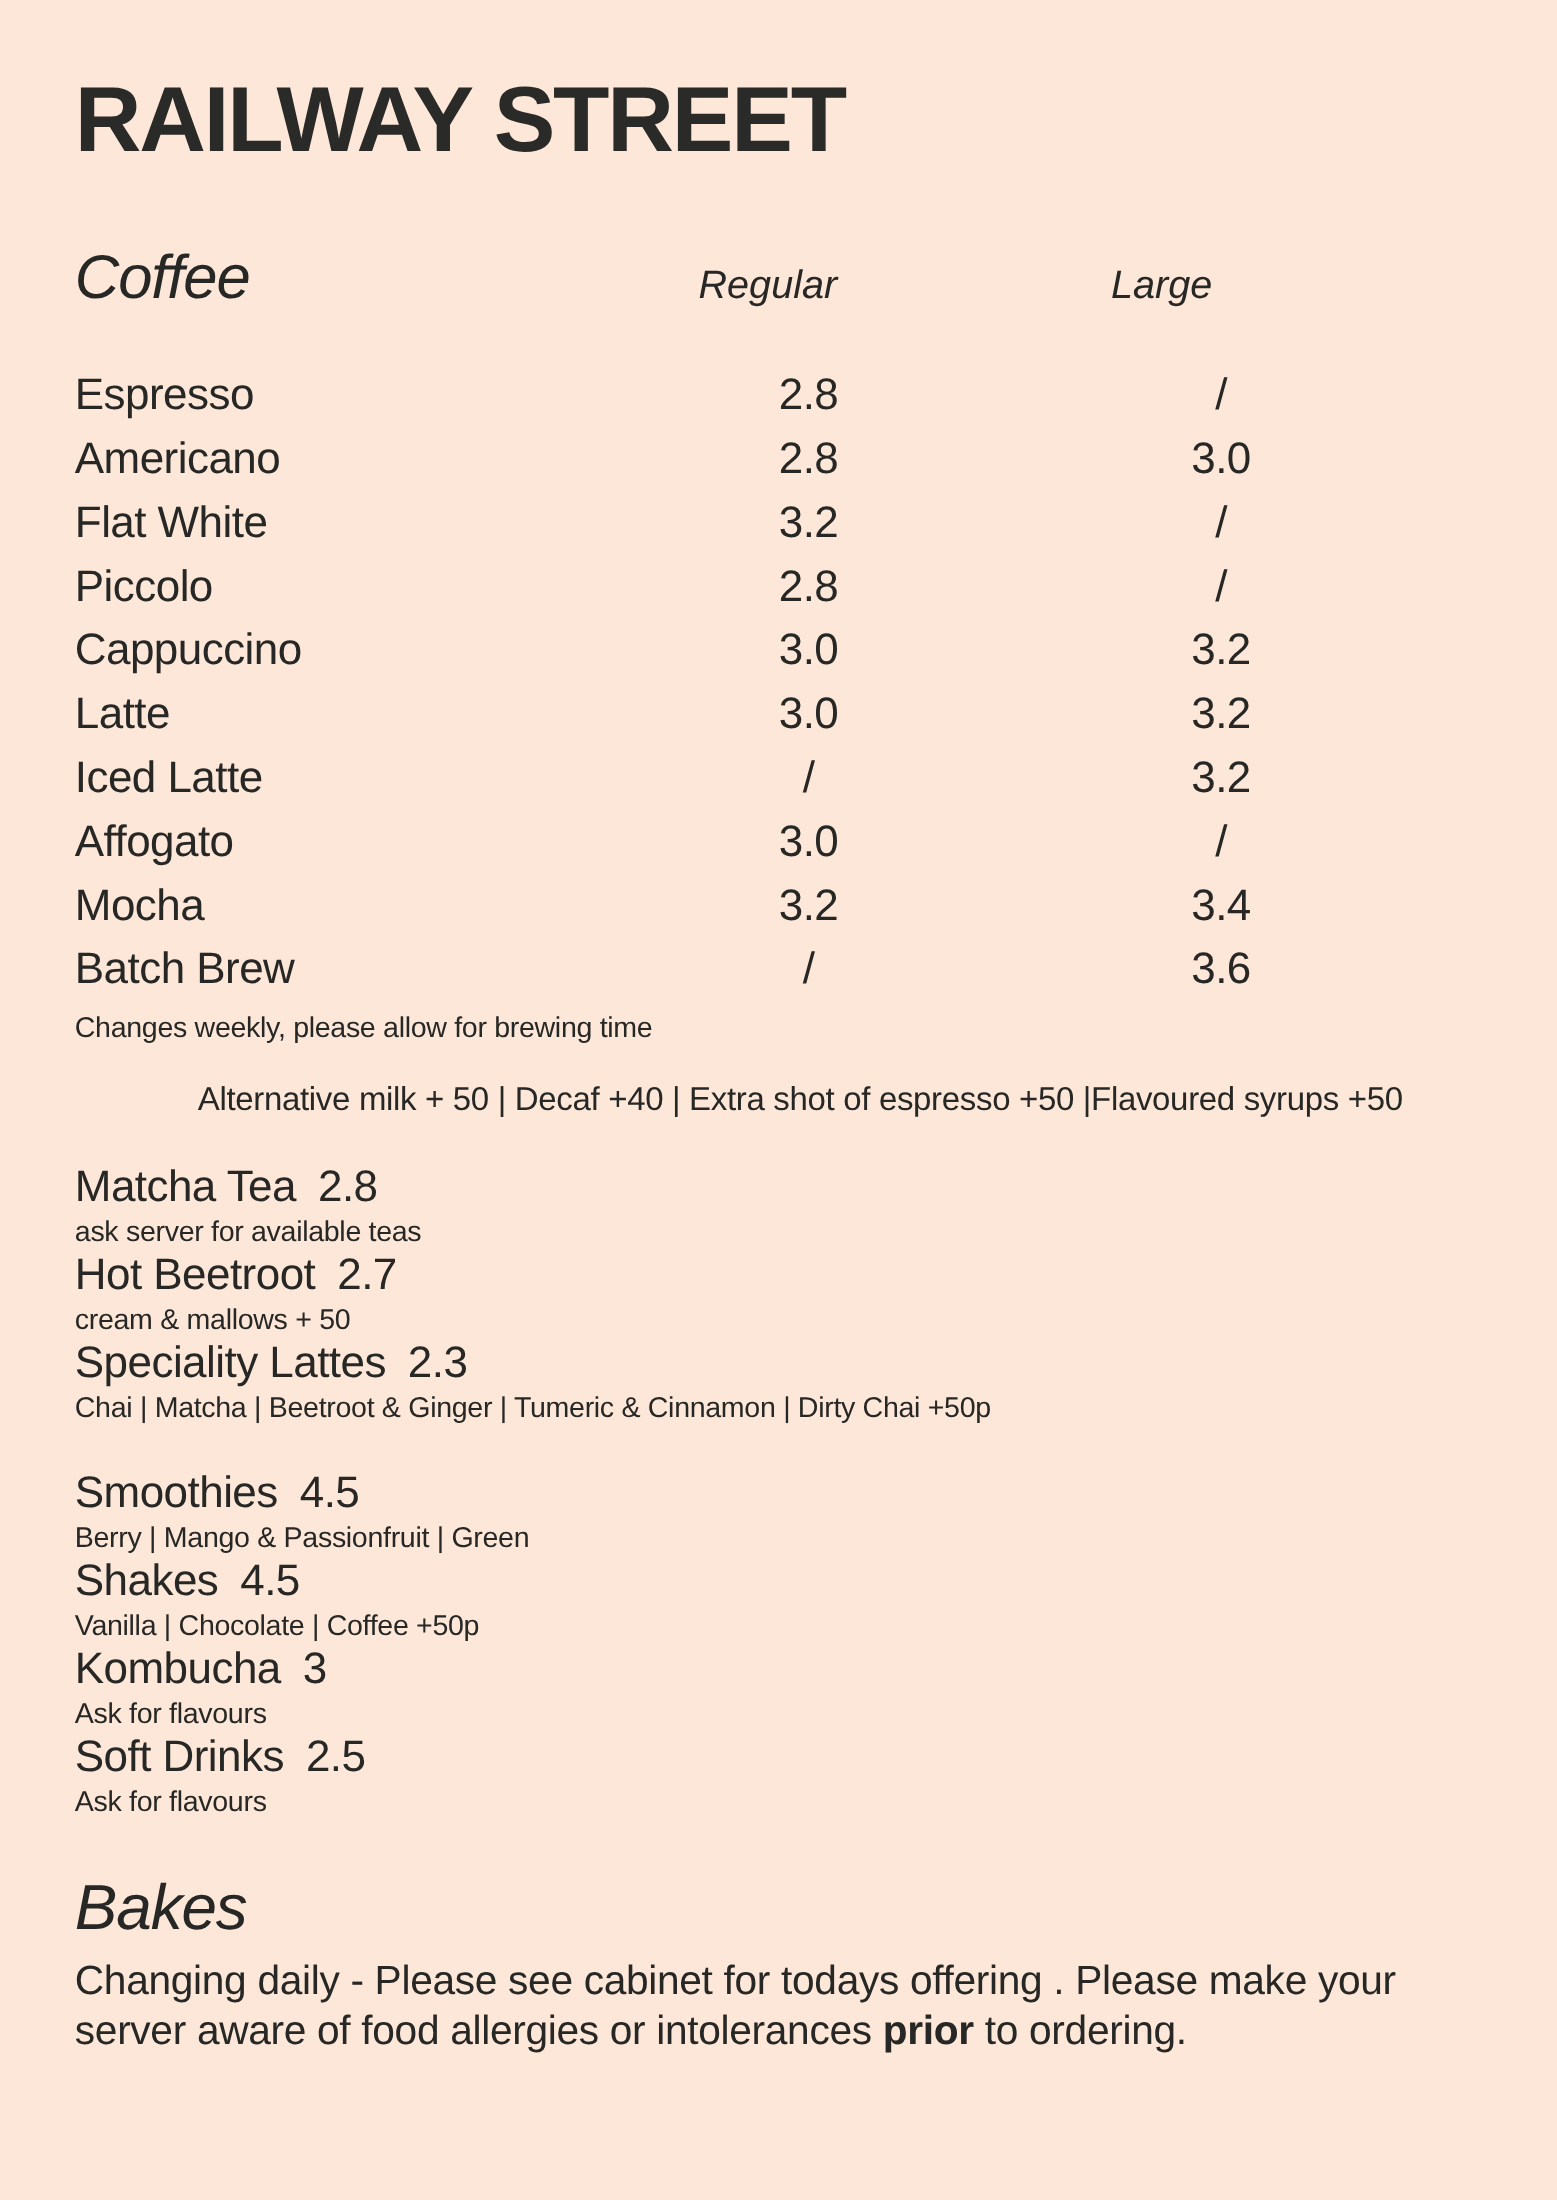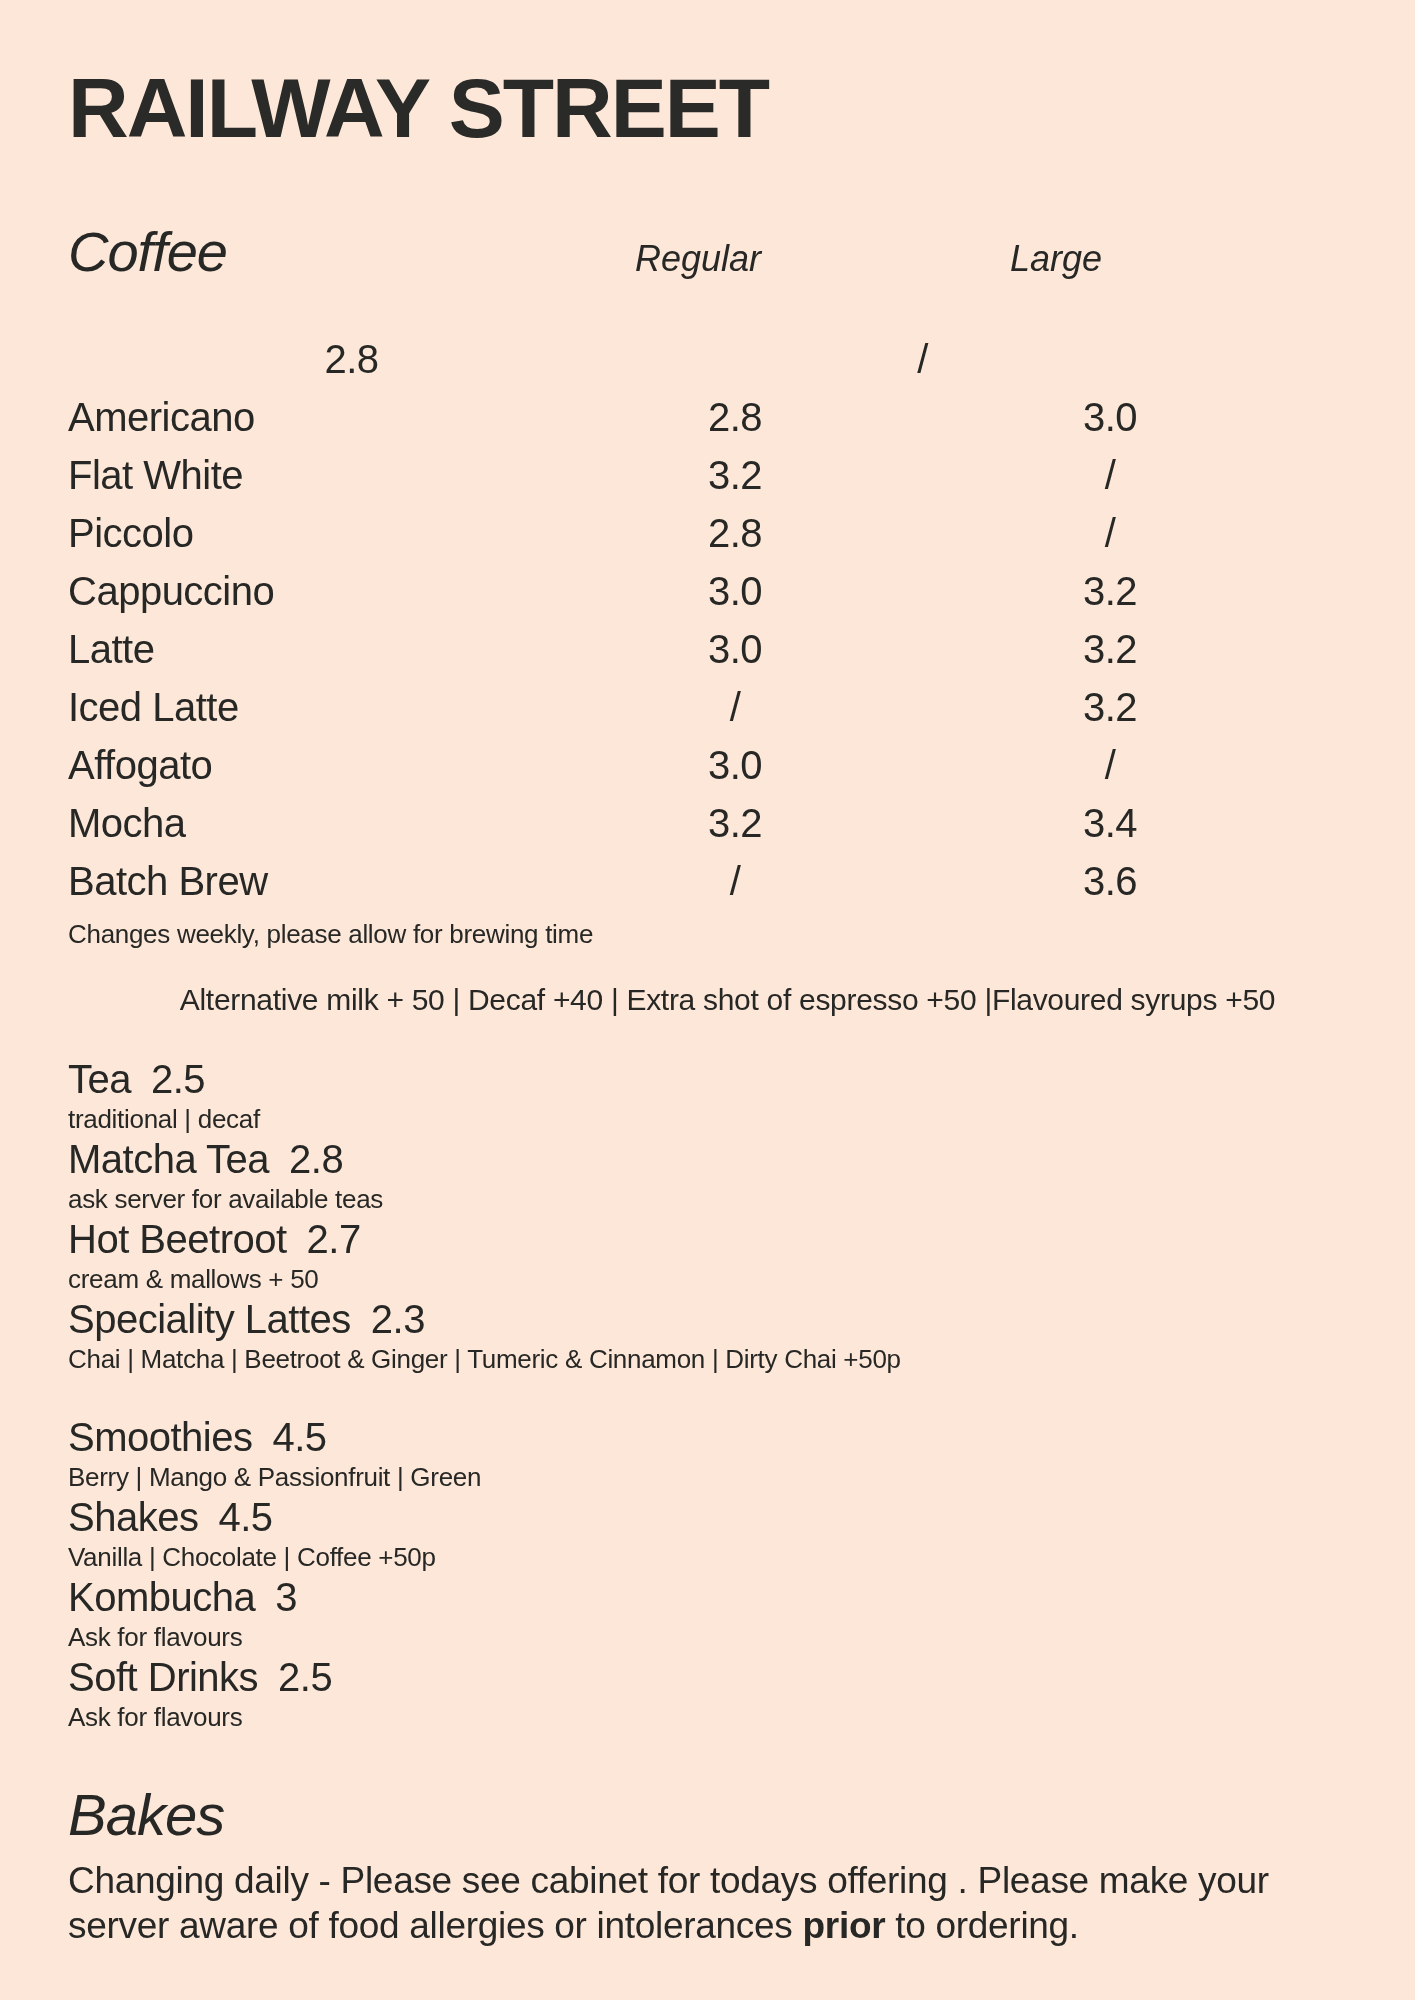--- a/index.html
+++ b/index.html
@@ -122,20 +122,21 @@
 
   <div class="grid coffee-header">
     <h2 class="coffee-heading">Coffee</h2>
     <div class="col-head">Regular</div>
     <div></div>
     <div class="col-head">Large</div>
   </div>
 
   <div class="coffee-table">
     <div class="grid row">
+      <div class="cell name">Espresso</div>
       <div class="cell price">2.8</div>
       <div></div>
       <div class="cell price">/</div>
     </div>
     <div class="grid row">
       <div class="cell name">Americano</div>
       <div class="cell price">2.8</div>
       <div></div>
       <div class="cell price">3.0</div>
     </div>
@@ -186,24 +187,20 @@
       <div class="cell price">/</div>
       <div></div>
       <div class="cell price">3.6</div>
     </div>
     <div class="table-note">Changes weekly, please allow for brewing time</div>
   </div>
 
   <div class="extras">Alternative milk + 50 | Decaf +40 | Extra shot of espresso +50 |Flavoured syrups +50</div>
 
   <section class="drinks">
-    <div class="drink-item">
-      <div class="main"><span>Tea</span><span class="price">2.5</span></div>
-      <div class="sub">traditional | decaf</div>
-    </div>
     <div class="drink-item">
       <div class="main"><span>Matcha Tea</span><span class="price">2.8</span></div>
       <div class="sub">ask server for available teas</div>
     </div>
     <div class="drink-item">
       <div class="main"><span>Hot Beetroot</span><span class="price">2.7</span></div>
       <div class="sub">cream &amp; mallows + 50</div>
     </div>
     <div class="drink-item">
       <div class="main"><span>Speciality Lattes</span><span class="price">2.3</span></div>

